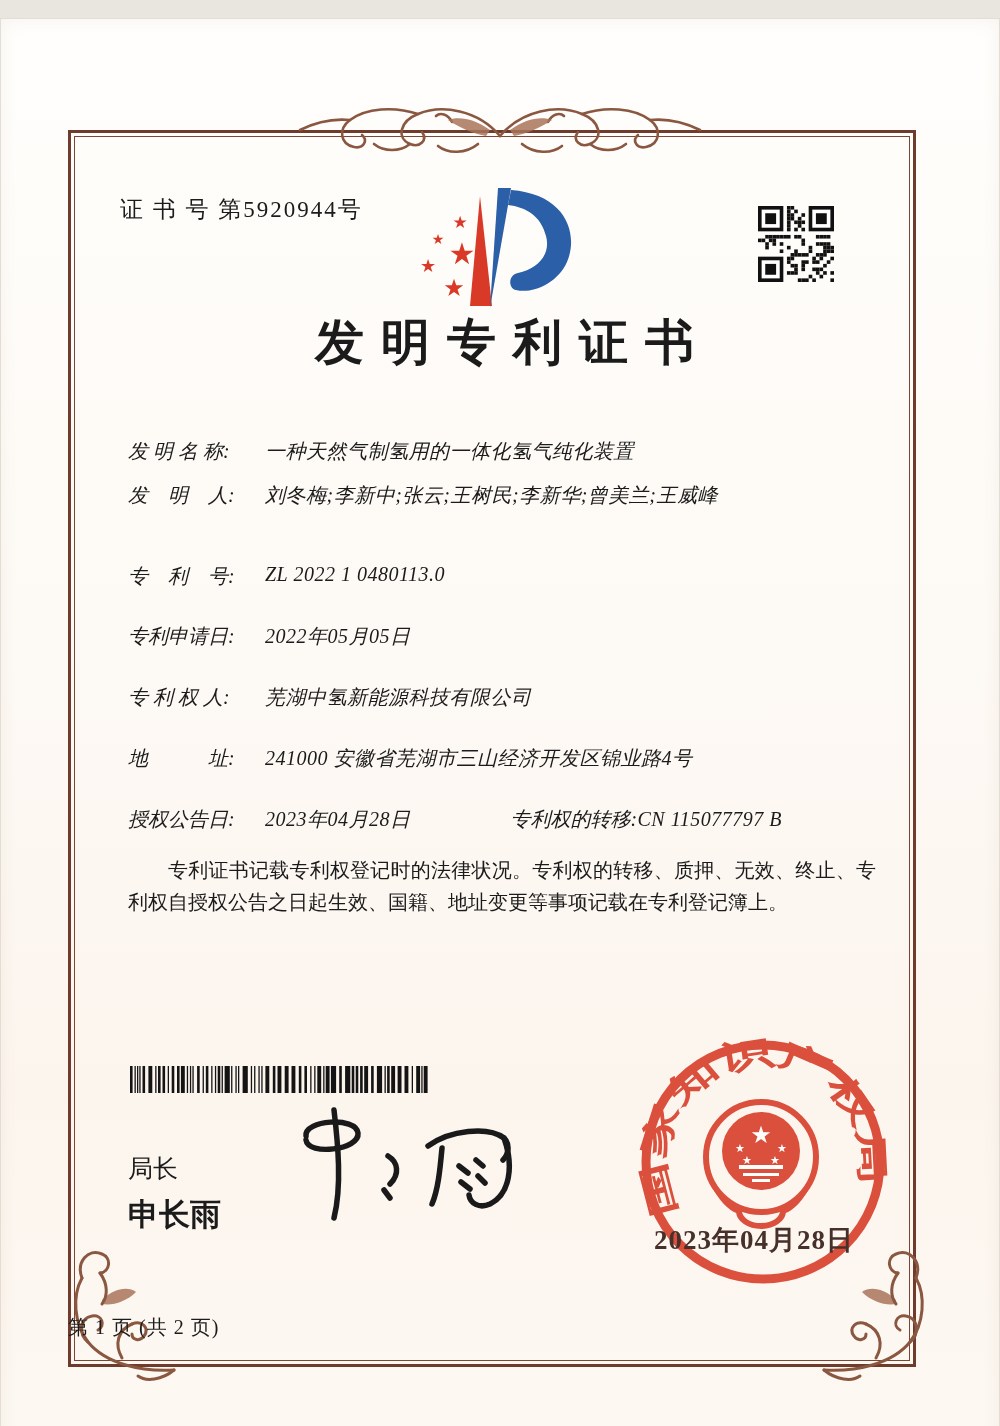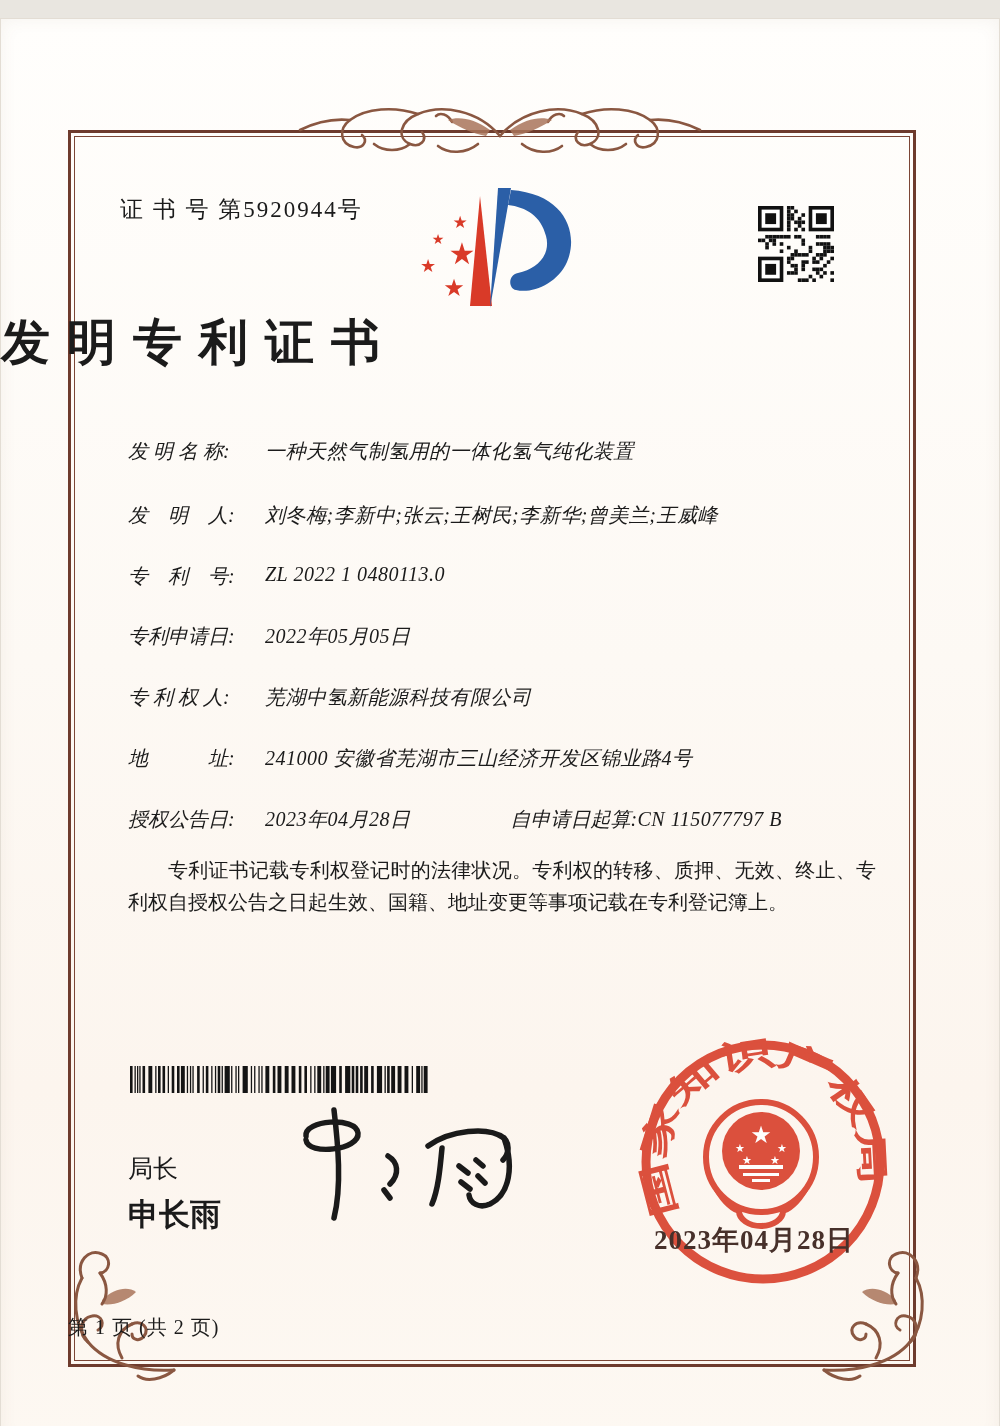--- a/index.html
+++ b/index.html
@@ -12,22 +12,22 @@
   .frame{
     position:absolute;left:68px;top:112px;width:842px;height:1231px;
     border:3px solid #6e3b2d;
   }
   .frame::after{
     content:"";position:absolute;left:3px;top:3px;right:3px;bottom:3px;
     border:1.5px solid #7c4636;
   }
   .cert-no{position:absolute;left:120px;top:176px;font-size:23px;letter-spacing:2px;}
   .doc-title{
-    position:absolute;left:0;right:0;top:292px;text-align:left;
-    font-size:49px;font-weight:bold;letter-spacing:17px;padding-left:1px;
+    position:absolute;left:0;right:0;top:292px;text-align:center;
+    font-size:49px;font-weight:bold;letter-spacing:17px;padding-left:26px;
   }
   .logo-svg{position:absolute;left:416px;top:166px;}
   .qr-svg{position:absolute;left:758px;top:188px;}
   .field-row{position:absolute;left:128px;width:772px;font-size:20px;white-space:nowrap;font-style:italic;}
   .flabel{display:inline-block;width:137px;white-space:pre;vertical-align:top;}
   .flabel2{display:inline-block;width:127px;white-space:pre;vertical-align:top;margin-left:100px;}
   .fvalue{letter-spacing:.5px;}
   .paras{position:absolute;left:128px;top:836px;width:748px;font-size:20px;line-height:32px;text-align:justify;}
   .paras p{margin:0 0 6px 0;text-indent:2em;}
   .barcode-svg{position:absolute;left:130px;top:1048px;}
@@ -206,37 +206,37 @@
       <rect x="47.04761904761905" y="72.38095238095238" width="3.619047619047619" height="3.619047619047619" fill="#111"></rect>
       <rect x="54.285714285714285" y="72.38095238095238" width="3.619047619047619" height="3.619047619047619" fill="#111"></rect>
       <rect x="72.38095238095238" y="72.38095238095238" width="3.619047619047619" height="3.619047619047619" fill="#111"></rect>
     </svg>
 
   <div class="doc-title">发明专利证书</div>
 
   <div class="field-row" style="top:420px">
     <span class="flabel">发 明 名 称:</span><span class="fvalue">一种天然气制氢用的一体化氢气纯化装置</span>
   </div>
-  <div class="field-row" style="top:484px">
+  <div class="field-row" style="top:464px">
     <span class="flabel">发　明　人:</span><span class="fvalue">刘冬梅;李新中;张云;王树民;李新华;曾美兰;王威峰</span>
   </div>
   <div class="field-row" style="top:545px">
     <span class="flabel">专　利　号:</span><span class="fvalue">ZL 2022 1 0480113.0</span>
   </div>
   <div class="field-row" style="top:605px">
     <span class="flabel">专利申请日:</span><span class="fvalue">2022年05月05日</span>
   </div>
   <div class="field-row" style="top:666px">
     <span class="flabel">专 利 权 人:</span><span class="fvalue">芜湖中氢新能源科技有限公司</span>
   </div>
   <div class="field-row" style="top:727px">
     <span class="flabel">地　　　址:</span><span class="fvalue">241000 安徽省芜湖市三山经济开发区锦业路4号</span>
   </div>
   <div class="field-row" style="top:788px">
-    <span class="flabel">授权公告日:</span><span class="fvalue">2023年04月28日</span><span class="flabel2">自申请日起算:</span><span class="fvalue">CN 115077797 B</span>
+    <span class="flabel">授权公告日:</span><span class="fvalue">2023年04月28日</span><span class="flabel2">专利权的转移:</span><span class="fvalue">CN 115077797 B</span>
   </div>
 
   <div class="paras">
     <p>专利证书记载专利权登记时的法律状况。专利权的转移、质押、无效、终止、专利权自授权公告之日起生效、国籍、地址变更等事项记载在专利登记簿上。</p>
   </div>
 
   <svg id="barcode" class="barcode-svg" width="300" height="27" viewBox="0 0 300 27">
       <rect x="0.0" y="0" width="2.6" height="27" fill="#141414"></rect>
       <rect x="4.5" y="0" width="1.3" height="27" fill="#141414"></rect>
       <rect x="7.0" y="0" width="1.3" height="27" fill="#141414"></rect>

